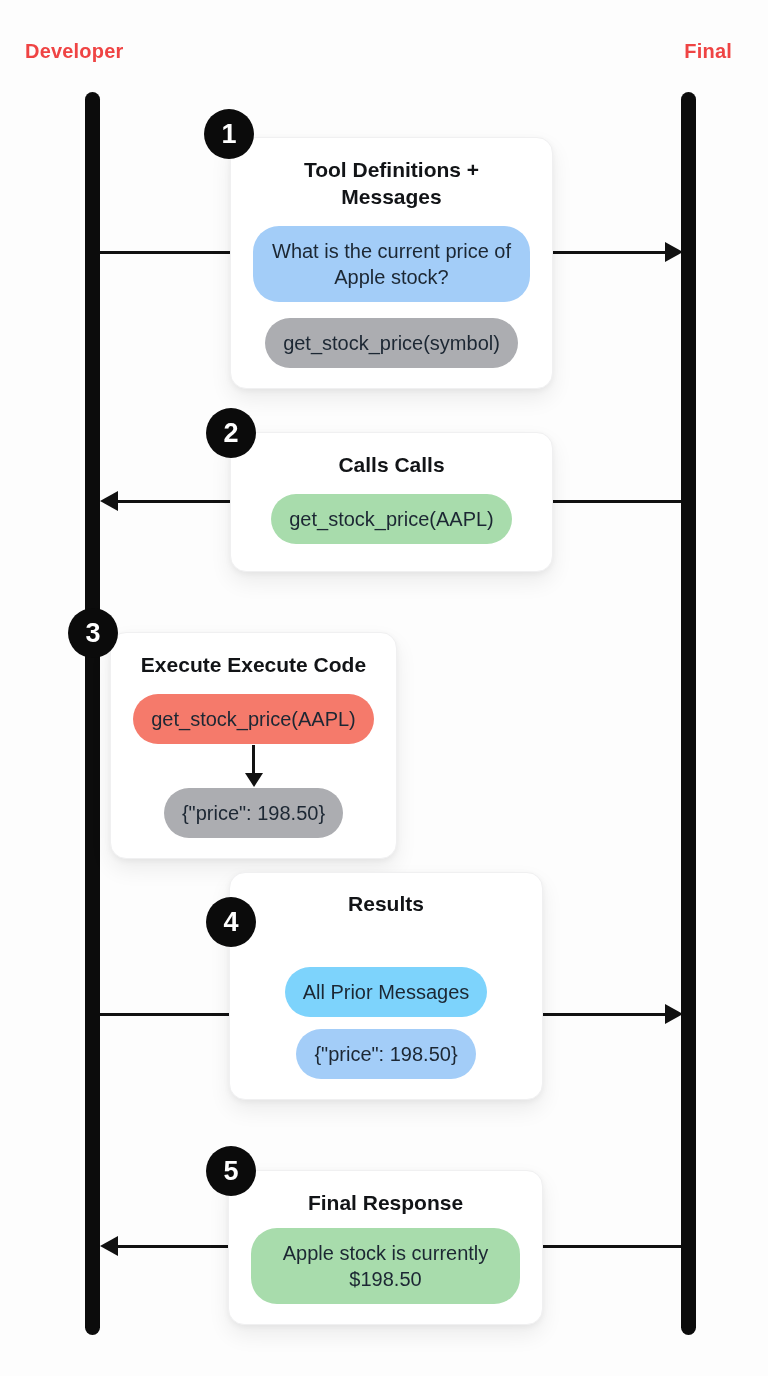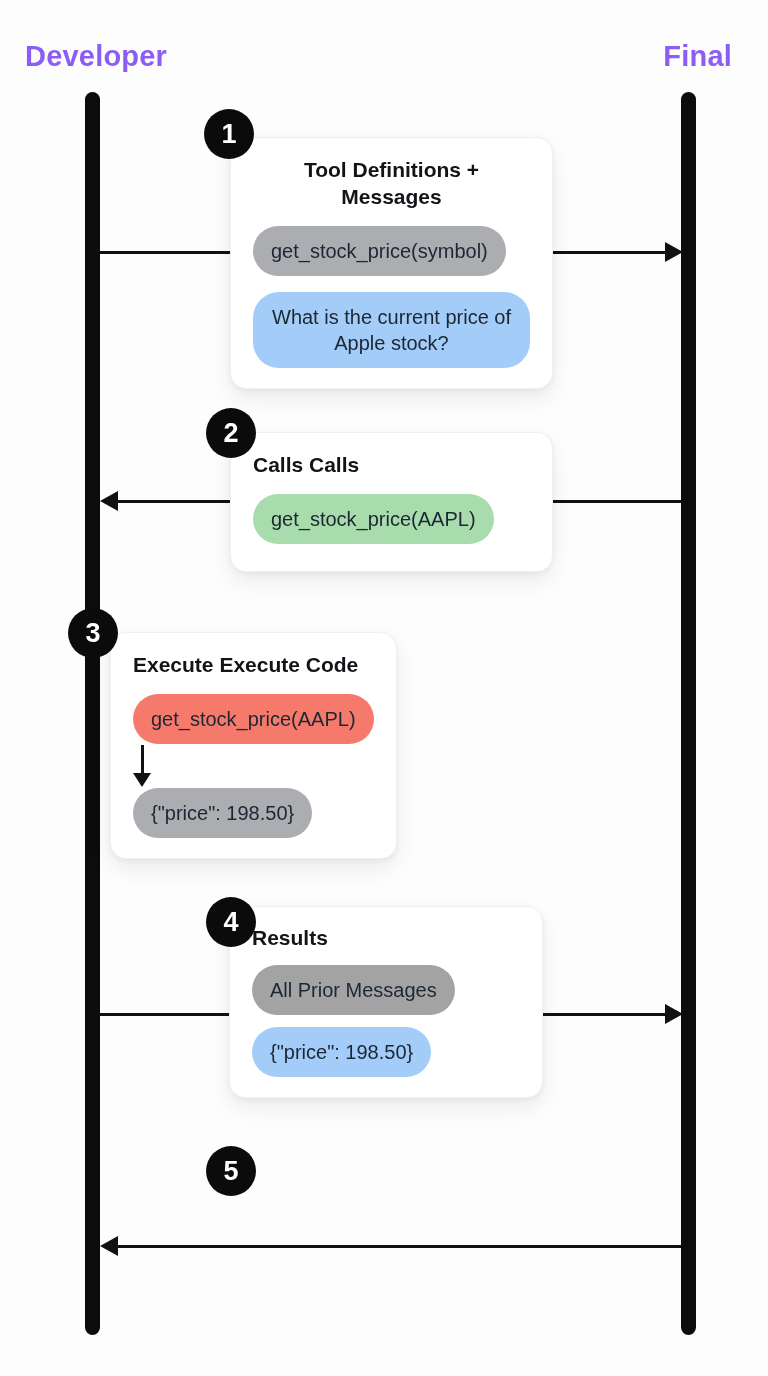--- a/index.html
+++ b/index.html
@@ -13,23 +13,23 @@
     position: relative;
     width: 768px;
     height: 1376px;
     background: #fdfdfd;
   }
 
   
   .actor-label {
     position: absolute;
     top: 40px;
-    font-size: 29px;
+    font-size: 20px;
     font-weight: 700;
-    color: #8b5cf6;
+    color: #ef4444;
     letter-spacing: 0.2px;
   }
   .actor-left  { left: 25px; }
   .actor-right { right: 36px; }
 
   
   .lifeline {
     position: absolute;
     top: 92px;
     width: 15px;
@@ -62,21 +62,21 @@
   .card {
     position: absolute;
     background: #ffffff;
     border: 1px solid #f0f0f1;
     border-radius: 16px;
     box-shadow: 0 10px 22px rgba(0,0,0,0.07), 0 2px 6px rgba(0,0,0,0.05);
     z-index: 2;
     padding: 18px 22px 20px 22px;
     display: flex;
     flex-direction: column;
-    align-items: flex-start;
+    align-items: center;
   }
   .card-title {
     font-size: 21px;
     font-weight: 700;
     color: #121417;
     text-align: center;
     line-height: 27px;
     margin-bottom: 16px;
   }
   .pill {
@@ -86,21 +86,21 @@
     line-height: 26px;
     text-align: center;
     color: #1c2733;
     background: #acadb1;
   }
   .pill + .pill { margin-top: 16px; }
 
   #card-1 { left: 230px; top: 137px; width: 323px; min-height: 236px; }
   #card-2 { left: 230px; top: 432px; width: 323px; min-height: 140px; }
   #card-3 { left: 110px; top: 632px; width: 287px; min-height: 226px; }
-  #card-4 { left: 229px; top: 906px; width: 314px; min-height: 188px; padding-top: 17px; }
+  #card-4 { left: 229px; top: 872px; width: 314px; min-height: 188px; padding-top: 17px; }
   #card-4 .card-title { margin-bottom: 14px; }
   #card-4 .pill + .pill { margin-top: 12px; }
   #card-5 { left: 228px; top: 1170px; width: 315px; min-height: 153px; }
   #card-5 .card-title { margin-bottom: 12px; }
 
   
   .down-arrow {
     height: 44px;
     display: flex;
     flex-direction: column;
@@ -164,45 +164,49 @@
   <div class="arrow-head head-left" id="arrow-2-head"></div>
 
   <div class="arrow-line" id="arrow-4-line" style="background: rgb(17, 17, 17);"></div>
   <div class="arrow-head head-right" id="arrow-4-head"></div>
 
   <div class="arrow-line" id="arrow-5-line" style="background: rgb(17, 17, 17);"></div>
   <div class="arrow-head head-left" id="arrow-5-head"></div>
 
   <div class="card" id="card-1">
     <div class="card-title">Tool Definitions + Messages</div>
+    <div class="pill" style="background: rgb(163, 205, 248);">What is the current price of Apple stock?</div>
     <div class="pill" style="background: rgb(172, 173, 177);">get_stock_price(symbol)</div>
-    <div class="pill" style="background: rgb(163, 205, 248);">What is the current price of Apple stock?</div>
   </div>
 
   <div class="card" id="card-2">
     <div class="card-title">Calls Calls</div>
     <div class="pill" style="background: rgb(168, 220, 172);">get_stock_price(AAPL)</div>
   </div>
 
   <div class="card" id="card-3">
     <div class="card-title">Execute Execute Code</div>
     <div class="pill" style="background: rgb(245, 122, 107);">get_stock_price(AAPL)</div>
     <div class="down-arrow">
       <div class="stem"></div>
       <div class="tip"></div>
     </div>
     <div class="pill" style="background: rgb(172, 173, 177);">{"price": 198.50}</div>
   </div>
 
   <div class="card" id="card-4">
     <div class="card-title">Results</div>
-    <div class="pill" style="background: #a3a3a3;">All Prior Messages</div>
+    <div class="pill" style="background: #7dd3fc; margin-top: 36px;">All Prior Messages</div>
     <div class="pill" style="background: rgb(163, 205, 248);">{"price": 198.50}</div>
   </div>
 
+  <div class="card" id="card-5">
+    <div class="card-title">Final Response</div>
+    <div class="pill" style="background: rgb(168, 220, 172);">Apple stock is currently $198.50</div>
+  </div>
 
   <div class="badge" id="badge-1" style="background: rgb(11, 11, 11);">1</div>
   <div class="badge" id="badge-2" style="background: rgb(11, 11, 11);">2</div>
   <div class="badge" id="badge-3" style="background: rgb(11, 11, 11);">3</div>
   <div class="badge" id="badge-4" style="background: rgb(11, 11, 11);">4</div>
   <div class="badge" id="badge-5" style="background: rgb(11, 11, 11);">5</div>
 
 </div>
 
 </body></html>

